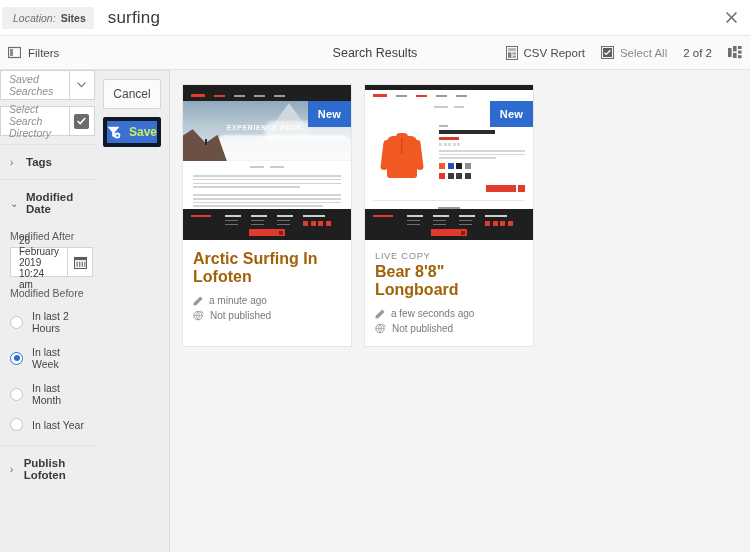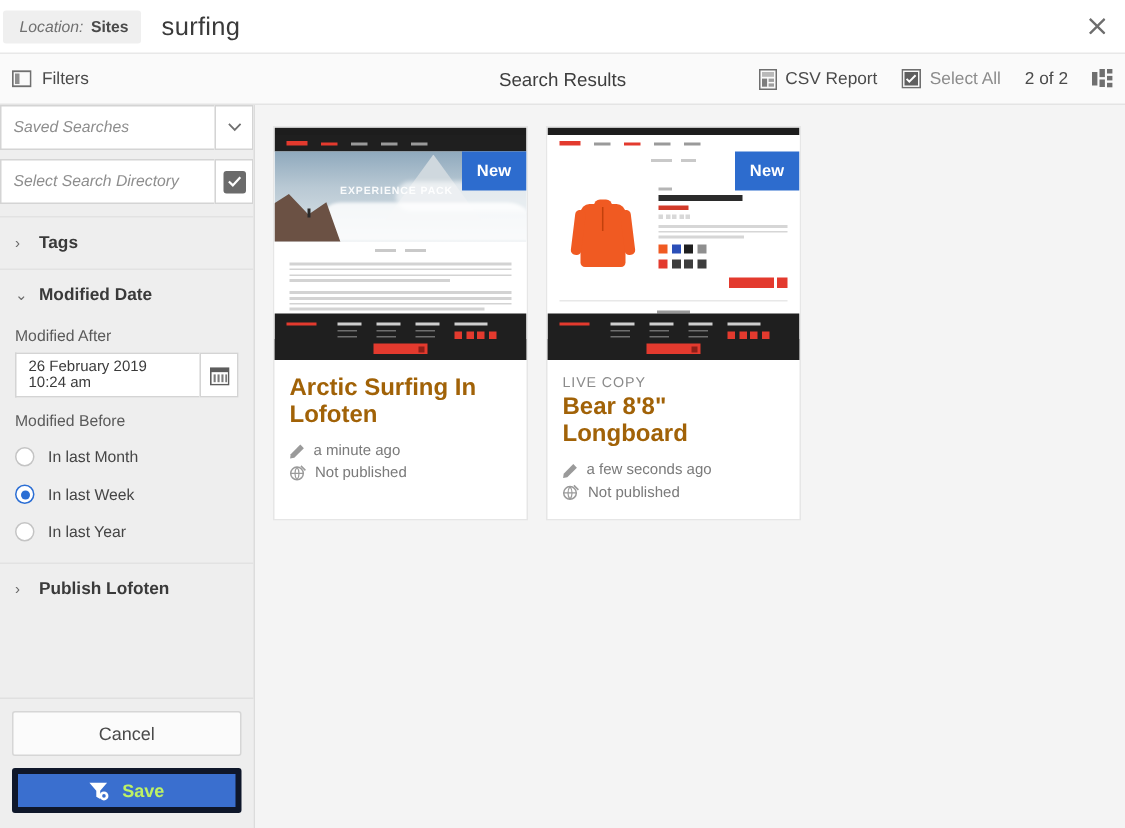--- a/index.html
+++ b/index.html
@@ -73,21 +73,21 @@
   .ico svg { display: block; }
 
   
   .body { flex: 1 1 auto; display: flex; min-height: 0; }
 
   
   .sidebar {
     width: 170px; flex: 0 0 170px;
     background: #eeeeee;
     border-right: 1px solid #dcdcdc;
-    display: flex; flex-direction: column;
+    display: flex; flex-direction: row;
     min-height: 0;
   }
   .sb-scroll { flex: 1 1 auto; overflow: hidden; }
 
   .sb-field-row { display: flex; align-items: stretch; background:#eee; }
   .sb-input {
     flex: 1 1 auto; height: 30px;
     background: #fff; border: 1px solid #d4d4d4; border-right: none;
     font-size: 10.5px; color: #8e8e8e; font-style: italic;
     display: flex; align-items: center; padding: 0 8px;
@@ -383,25 +383,29 @@
                 <rect x="7.6" y="5.6" width="1.4" height="5.2" fill="#7c7c7c"></rect>
                 <rect x="10.2" y="5.6" width="1.2" height="5.2" fill="#7c7c7c"></rect>
               </svg>
             </div>
           </div>
 
           <div class="sb-sublabel">Modified Before</div>
 
           <div class="radio-row">
             <span class="radio"></span>
-            <span class="radio-label">In last Month</span>
+            <span class="radio-label">In last 2 Hours</span>
           </div>
           <div class="radio-row">
             <span class="radio on"></span>
             <span class="radio-label">In last Week</span>
+          </div>
+          <div class="radio-row">
+            <span class="radio"></span>
+            <span class="radio-label">In last Month</span>
           </div>
           <div class="radio-row">
             <span class="radio"></span>
             <span class="radio-label">In last Year</span>
           </div>
         </div>
 
         <div class="sb-section">
           <span class="caret">›</span>
           <span class="sb-title">Publish Lofoten</span>

